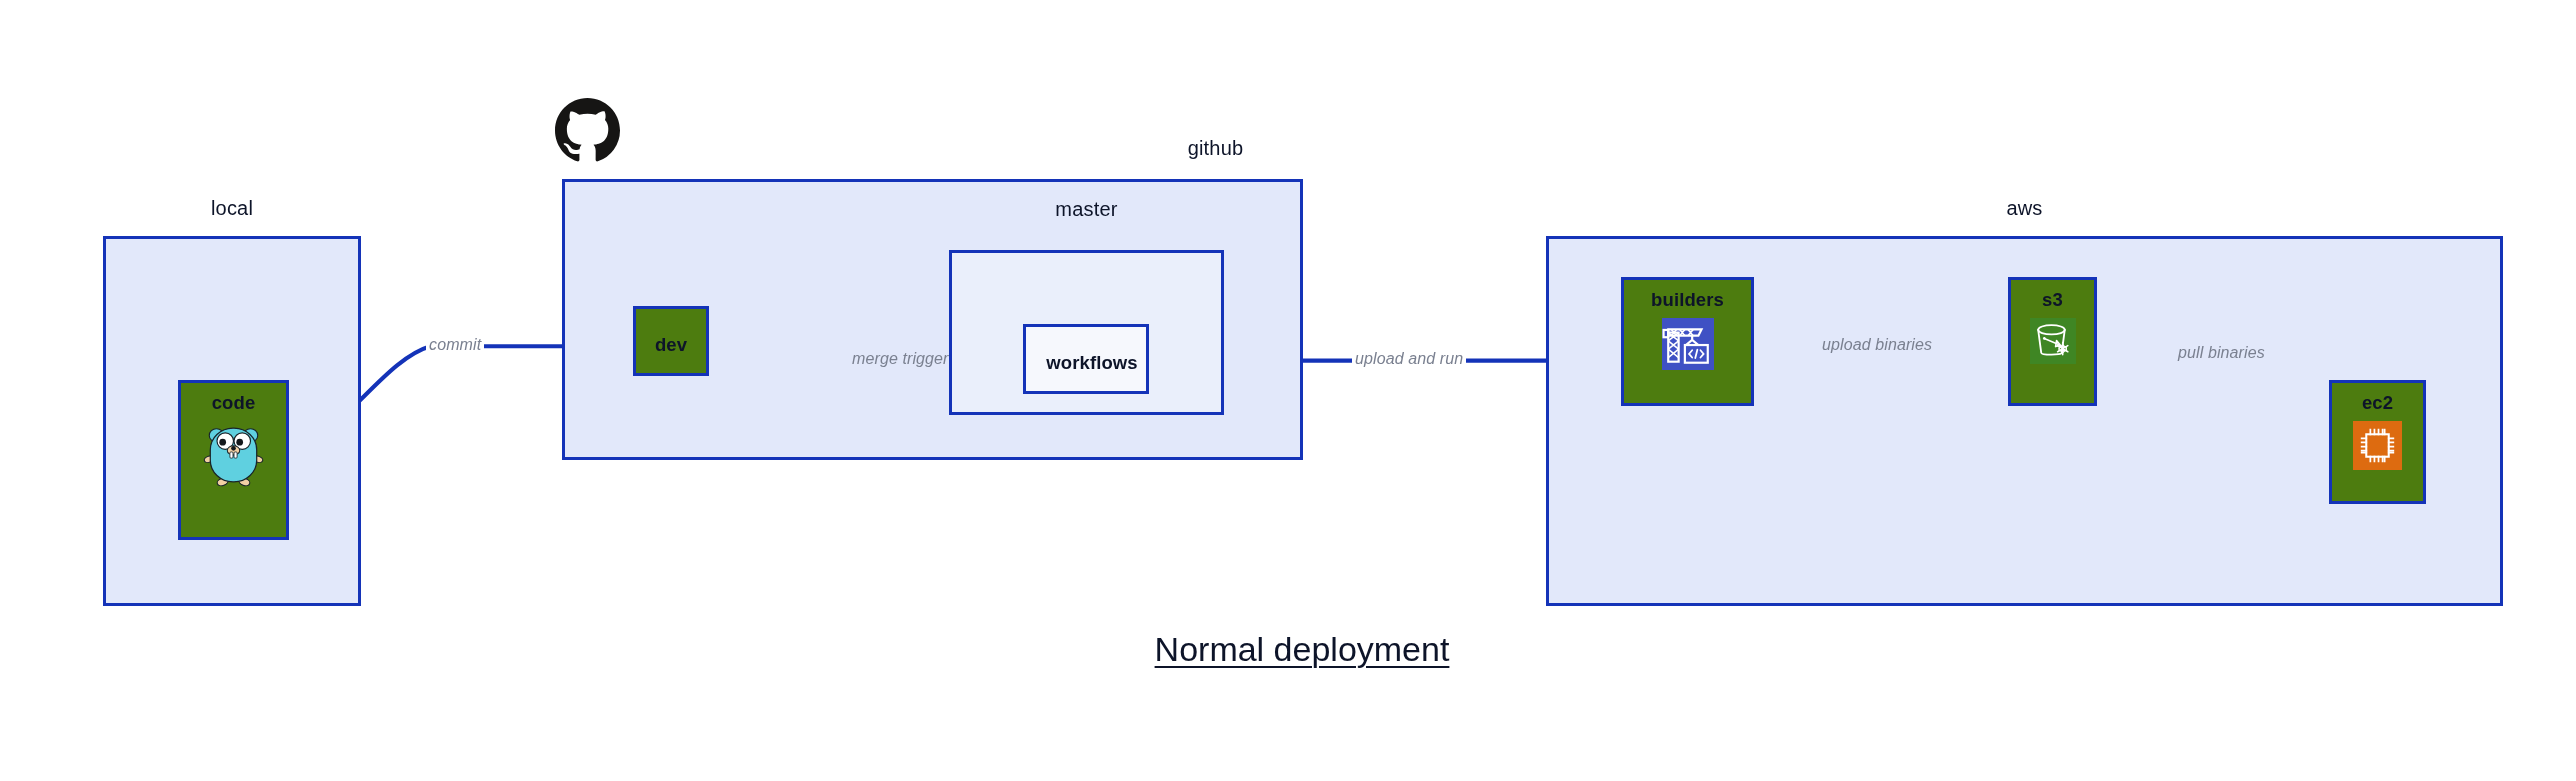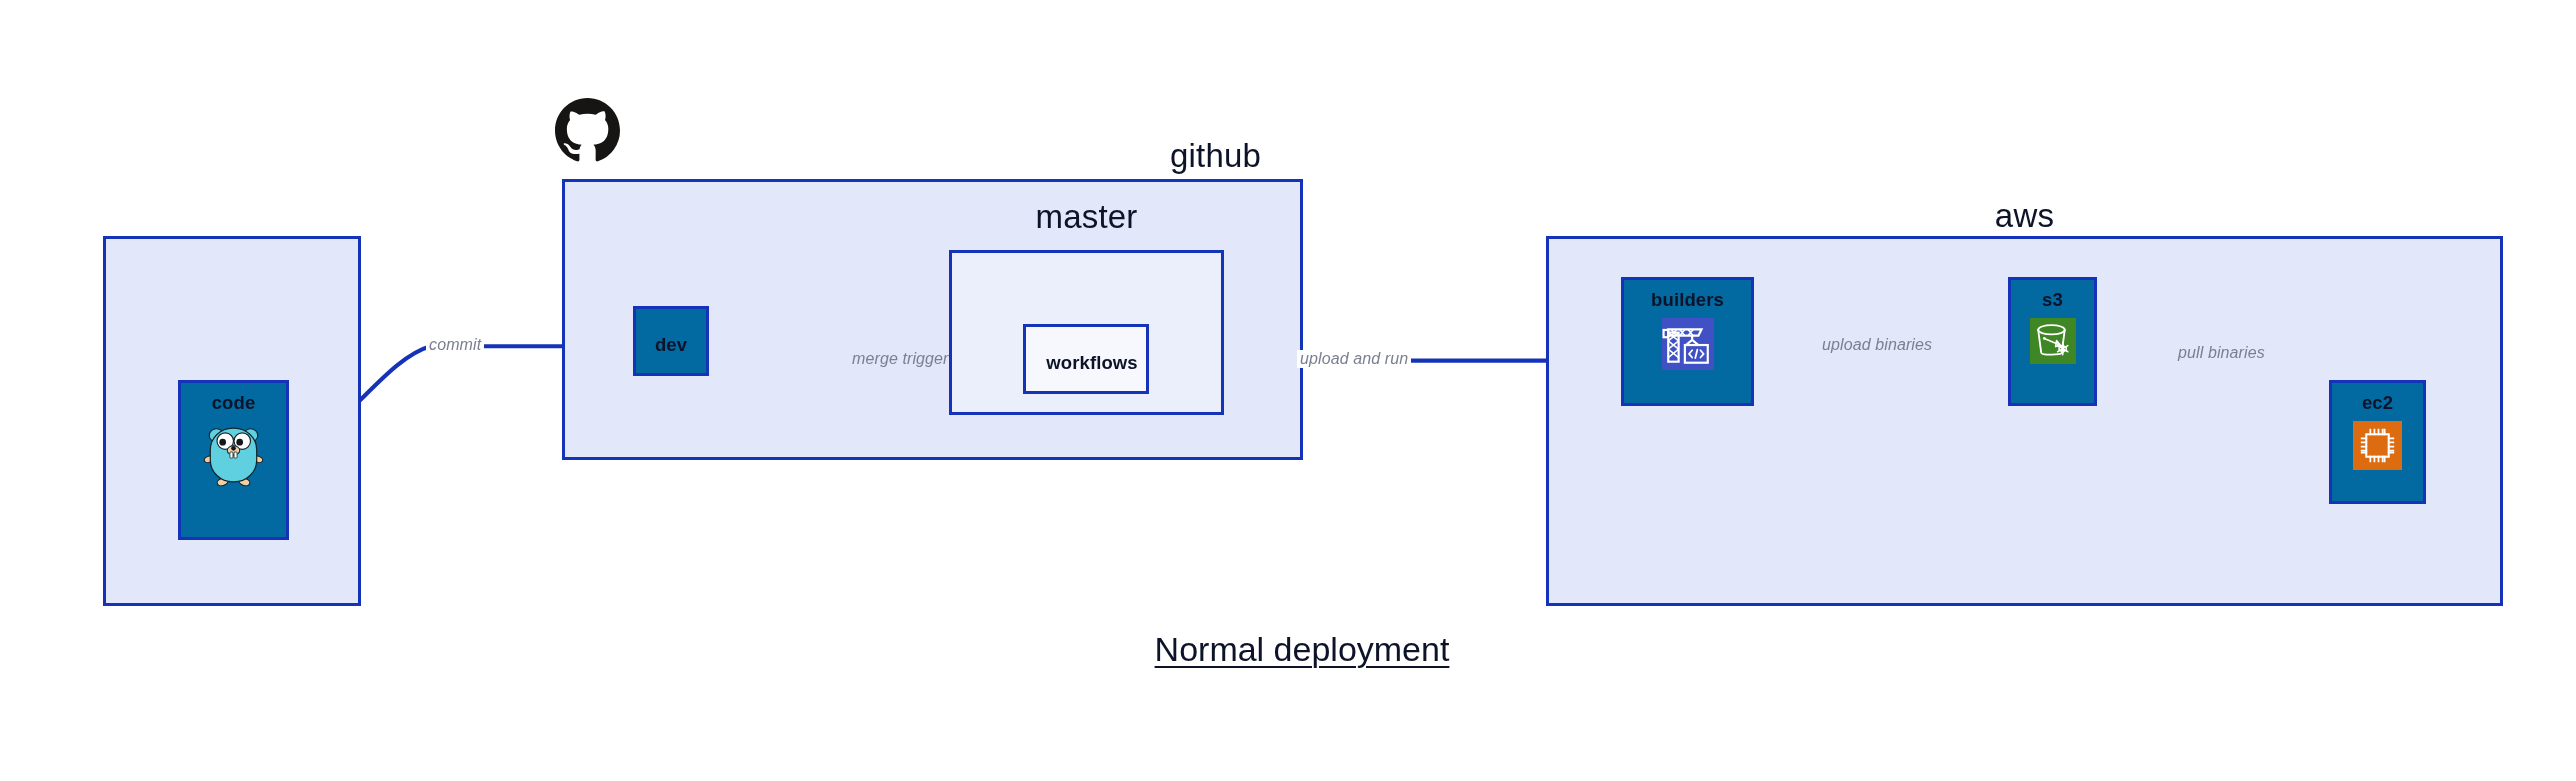--- a/index.html
+++ b/index.html
@@ -25,31 +25,31 @@
   
   .group {
     position: absolute;
     background: #e2e8fa;
     border: 3.6px solid #1433b8;
     box-sizing: border-box;
   }
   .group-label {
     position: absolute;
     color: #0d1429;
-    font-size: 33px;
+    font-size: 20px;
     font-weight: 400;
     letter-spacing: 0.2px;
     white-space: nowrap;
     text-align: center;
   }
 
   
   .node {
     position: absolute;
-    background: #0369a1;
+    background: #4d7c0f;
     border: 3.6px solid #1433b8;
     box-sizing: border-box;
     display: flex;
     flex-direction: column;
     align-items: center;
   }
   .node.white {
     background: #f6f8fd;
     padding-left: 12px;
   }
@@ -127,20 +127,21 @@
     <path d="M 1376,700 L 1953,700" fill="none" stroke="#1433b8" stroke-width="8" marker-end="url(#ah)"></path>
 
     <path d="M 2232,700 L 3118,700" fill="none" stroke="#1433b8" stroke-width="8" marker-end="url(#ah)"></path>
 
     <path d="M 3404,672 L 3878,672" fill="none" stroke="#1433b8" stroke-width="8" marker-end="url(#ah)"></path>
 
     <path d="M 4070,656 C 4180,640 4230,660 4290,700 C 4360,748 4430,790 4508,840" fill="none" stroke="#1433b8" stroke-width="8" marker-end="url(#ah)"></path>
   </svg>
 
   <div class="group" style="left:103px; top:236px; width:258px; height:370px;"></div>
+  <div class="group-label" style="left:103px; top:197px; width:258px;">local</div>
 
   <div class="node titled" style="left:178px; top:380px; width:111px; height:160px;">
     <span class="node-label">code</span>
     <span class="node-icon">
       <svg width="61" height="66" viewBox="0 0 118 128">
 
         <ellipse cx="26" cy="28" rx="14" ry="13" fill="#5fd0e0" stroke="#18242b" stroke-width="2.2"></ellipse>
         <ellipse cx="92" cy="28" rx="14" ry="13" fill="#5fd0e0" stroke="#18242b" stroke-width="2.2"></ellipse>
 
         <ellipse cx="12" cy="74" rx="10" ry="6" fill="#f2d0a4" stroke="#18242b" stroke-width="2" transform="rotate(-18 12 74)"></ellipse>
@@ -187,21 +188,21 @@
 
   <div class="edge-label on-tint" style="left:821px; top:350px;margin-left:28px;">merge trigger</div>
 
   <div class="group" style="left:949px; top:250px; width:275px; height:165px; background:#eaeffb;"></div>
   <div class="group-label" style="left:949px; top:198px; width:275px;">master</div>
 
   <div class="node white titled centered" style="left:1023px; top:324px; width:126px; height:70px;">
     <span class="node-label">workflows</span>
   </div>
 
-  <div class="edge-label" style="left:1297px; top:350px;">upload and run</div>
+  <div class="edge-label" style="left:1352px; top:350px;">upload and run</div>
 
   <div class="group" style="left:1546px; top:236px; width:957px; height:370px;"></div>
   <div class="group-label" style="left:1901px; top:197px; width:247px;">aws</div>
 
   <div class="node titled" style="left:1621px; top:277px; width:133px; height:129px;">
     <span class="node-label">builders</span>
     <span class="node-icon">
       <svg width="52" height="52" viewBox="0 0 100 100">
         <rect x="0" y="0" width="100" height="100" fill="#3f51c4"></rect>
         <g fill="none" stroke="#ffffff" stroke-width="4.2" stroke-linejoin="miter">

